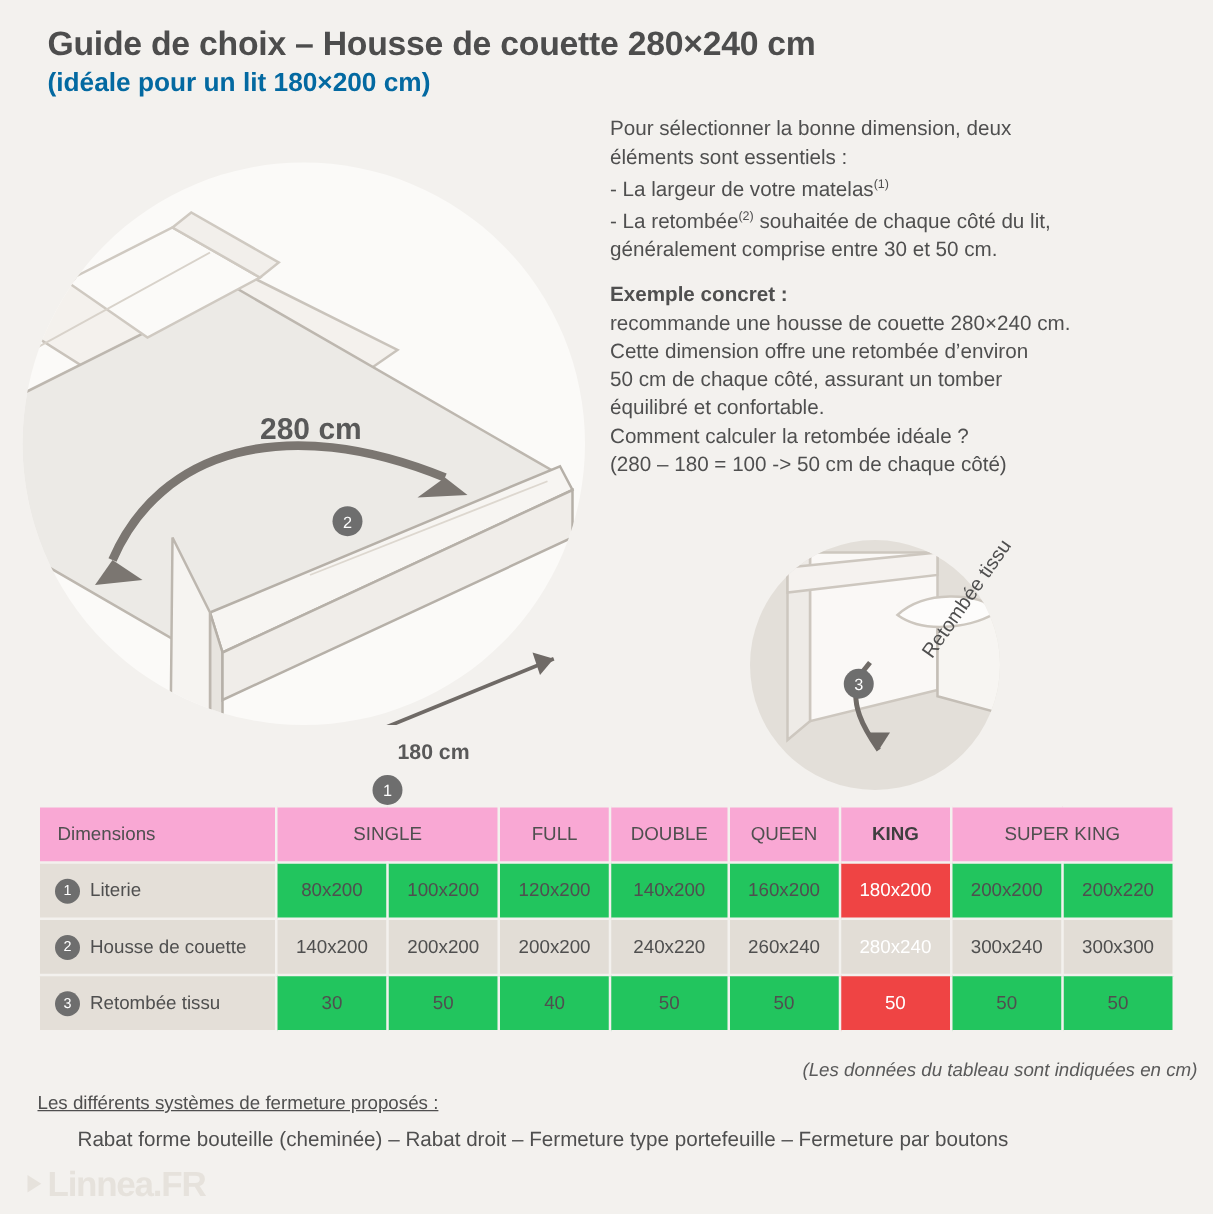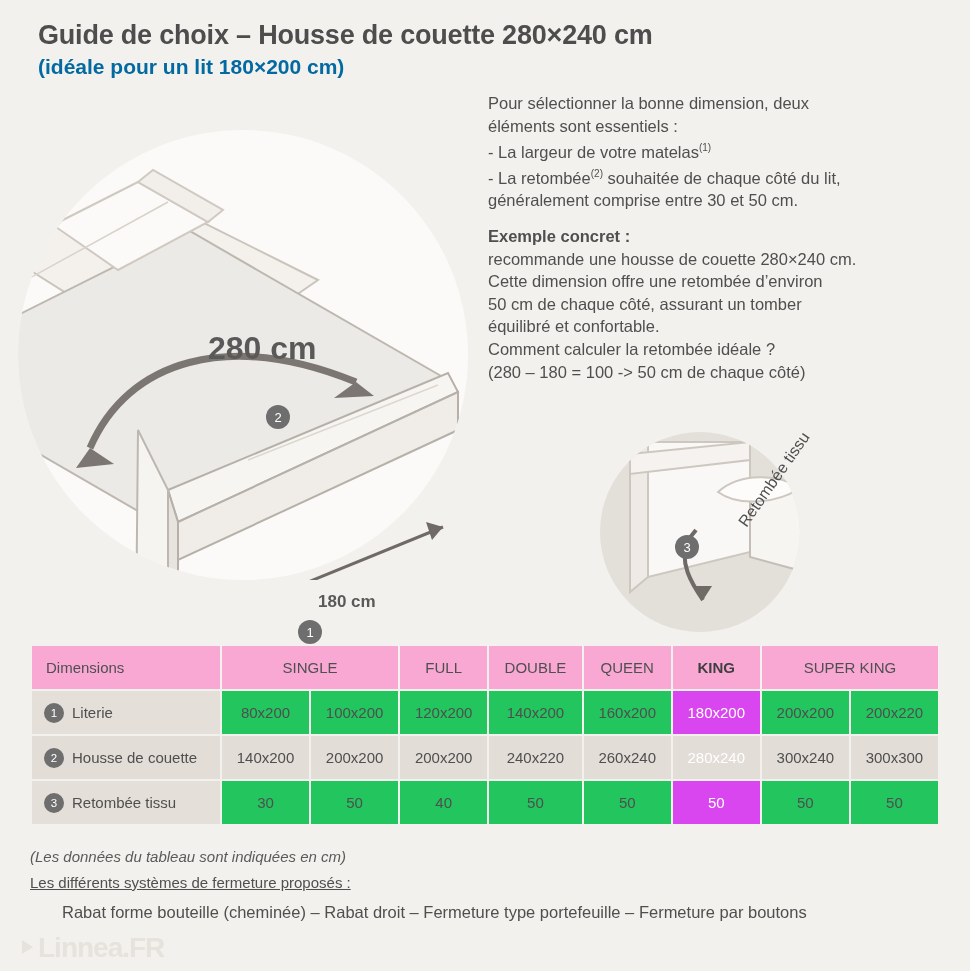--- a/index.html
+++ b/index.html
@@ -56,21 +56,21 @@
   }
   .circle-small-bg {
     position: absolute; left: 0; top: 0; width: 200px; height: 200px;
     background: #e3dfd9; border-radius: 50%;
   }
 
   .lbl {
     position: absolute; font-weight: bold; color: #595959;
     white-space: nowrap;
   }
-  .lbl-280 { left: 190px; top: 200px; font-size: 32px; text-align: center; }
+  .lbl-280 { left: 190px; top: 200px; font-size: 24px; text-align: center; }
   .lbl-180 { left: 300px; top: 462px; font-size: 17px; }
 
   .badge {
     position: absolute; width: 24px; height: 24px; border-radius: 50%;
     background: #6e6e6e; color: #ffffff; font-size: 13px;
     display: flex; align-items: center; justify-content: center;
     font-weight: normal;
   }
   .badge-2 { left: 248px; top: 275px; }
   .badge-1 { left: 280px; top: 490px; }
@@ -95,31 +95,31 @@
     background: #f9a8d4;
   }
   thead td.hdr-dim { text-align: left; padding-left: 14px; width: 190px; }
   thead td.king { font-weight: bold; color: #3f3f3f; margin-left: 48px; }
   tbody td { background: #22c55e; }
   tbody td.rowlabel {
     background: #e4dfd8; text-align: left; padding-left: 12px;
     white-space: nowrap;
   }
   tbody tr.alt td { background: #e2ddd6; }
-  tbody td.highlight { background: #d946ef; color: #ffffff; }
+  tbody td.highlight { background: #ef4444; color: #ffffff; }
   .rowlabel-inner { display: flex; align-items: center; gap: 8px; }
   .rowlabel-inner .badge-inline {
     width: 20px; height: 20px; border-radius: 50%; background: #6e6e6e;
     color: #fff; font-size: 11.5px; display: flex;
     align-items: center; justify-content: center; flex: 0 0 auto;
   }
 
   .tablenote {
-    position: absolute; left: 30px; top: 848px; width: 910px;
-    text-align: left; font-style: italic; font-size: 15px; color: #5a5a5a;
+    position: absolute; left: 48px; top: 848px; width: 910px;
+    text-align: right; font-style: italic; font-size: 15px; color: #5a5a5a;
   }
 
   
   .footer-title {
     position: absolute; left: 30px; top: 874px;
     font-size: 15px; color: #4f4f4f; text-decoration: underline;
   }
   .footer-line {
     position: absolute; left: 30px; top: 903px;
     font-size: 16.5px; color: #4f4f4f; white-space: nowrap; margin-left: 32px;

